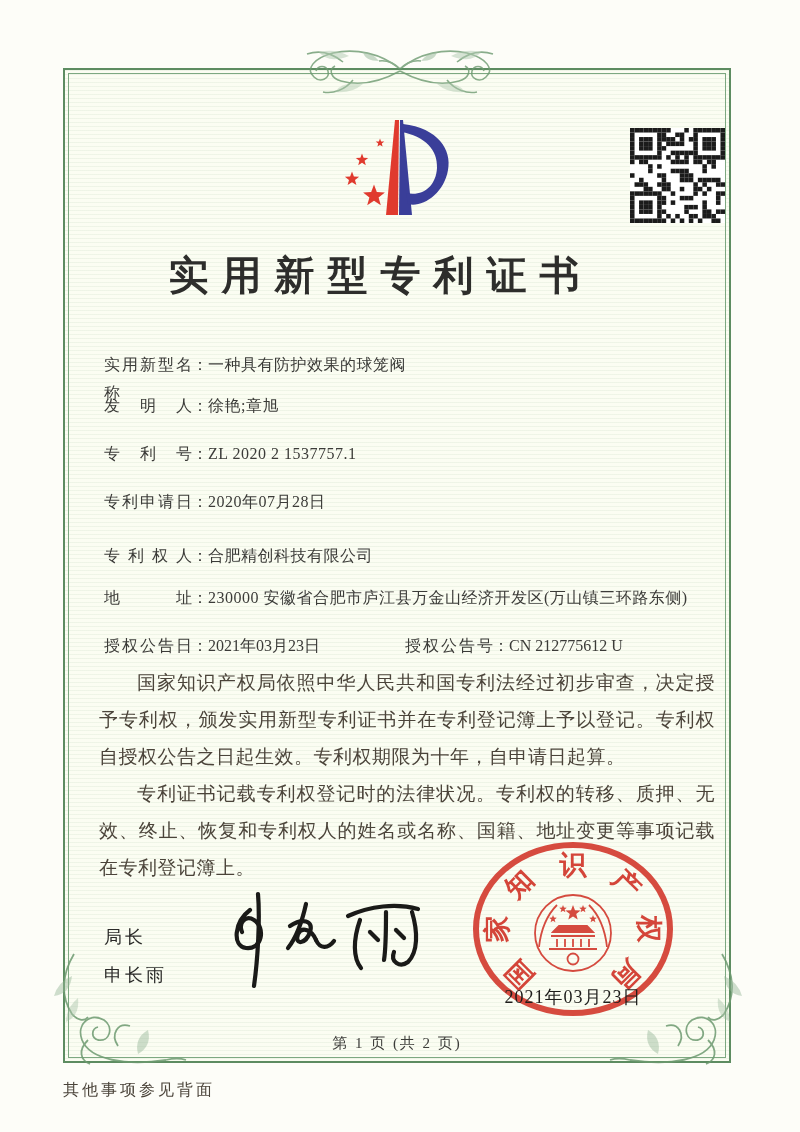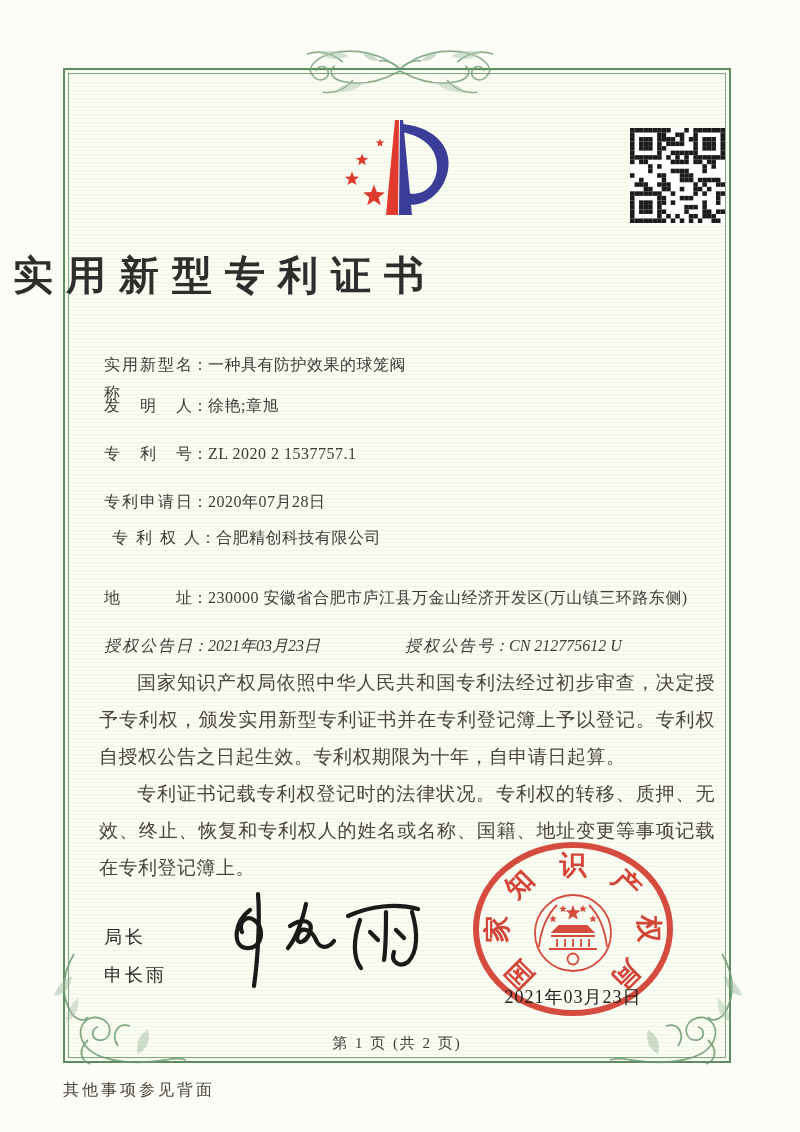--- a/index.html
+++ b/index.html
@@ -19,21 +19,21 @@
     box-sizing:border-box;
   }
   .paper-inner{
     position:absolute;inset:3px;border:1px solid #7da881;
   }
   .abs{position:absolute;}
   .cert-no{
     left:100px;top:130px;font-size:17px;color:#4d4d4a;letter-spacing:2px;
   }
   .title{
-    left:0;top:248px;width:748px;
+    left:0;top:248px;width:748px;text-align:center;
     font-size:40px;font-weight:600;color:#2d2d2b;letter-spacing:13px;text-indent:13px;
   }
   .frow{left:104px;font-size:16px;color:#3b3b38;line-height:28px;width:616px;}
   .flabel{
     display:inline-block;width:88px;text-align:justify;text-align-last:justify;
     vertical-align:top;
   }
   .fcolon{display:inline-block;width:16px;vertical-align:top;}
   .fvalue{display:inline-block;width:500px;vertical-align:top;letter-spacing:0.5px;}
   .grant2{position:absolute;left:301px;top:0;}
@@ -340,28 +340,28 @@
   </div>
   <div class="abs frow" style="top:392px;">
     <span class="flabel">发明人</span><span class="fcolon">：</span><span class="fvalue">徐艳;章旭</span>
   </div>
   <div class="abs frow" style="top:440px;">
     <span class="flabel">专利号</span><span class="fcolon">：</span><span class="fvalue">ZL 2020 2 1537757.1</span>
   </div>
   <div class="abs frow" style="top:488px;">
     <span class="flabel">专利申请日</span><span class="fcolon">：</span><span class="fvalue">2020年07月28日</span>
   </div>
-  <div class="abs frow" style="top:524px;margin-left:8px;">
+  <div class="abs frow" style="top:542px;">
     <span class="flabel">专利权人</span><span class="fcolon">：</span><span class="fvalue">合肥精创科技有限公司</span>
   </div>
   <div class="abs frow" style="top:584px;">
     <span class="flabel">地址</span><span class="fcolon">：</span><span class="fvalue">230000 安徽省合肥市庐江县万金山经济开发区(万山镇三环路东侧)</span>
   </div>
 
-  <div class="abs frow" style="top:632px;font-style:italic;">
+  <div class="abs frow" style="top:632px;">
     <span class="flabel">授权公告日</span><span class="fcolon">：</span><span>2021年03月23日</span>
     <span class="grant2">
       <span class="flabel">授权公告号</span><span class="fcolon">：</span><span>CN 212775612 U</span>
     </span>
   </div>
 
   <div class="abs paras">
     <p>国家知识产权局依照中华人民共和国专利法经过初步审查，决定授予专利权，颁发实用新型专利证书并在专利登记簿上予以登记。专利权自授权公告之日起生效。专利权期限为十年，自申请日起算。</p>
     <p>专利证书记载专利权登记时的法律状况。专利权的转移、质押、无效、终止、恢复和专利权人的姓名或名称、国籍、地址变更等事项记载在专利登记簿上。</p>
   </div>

